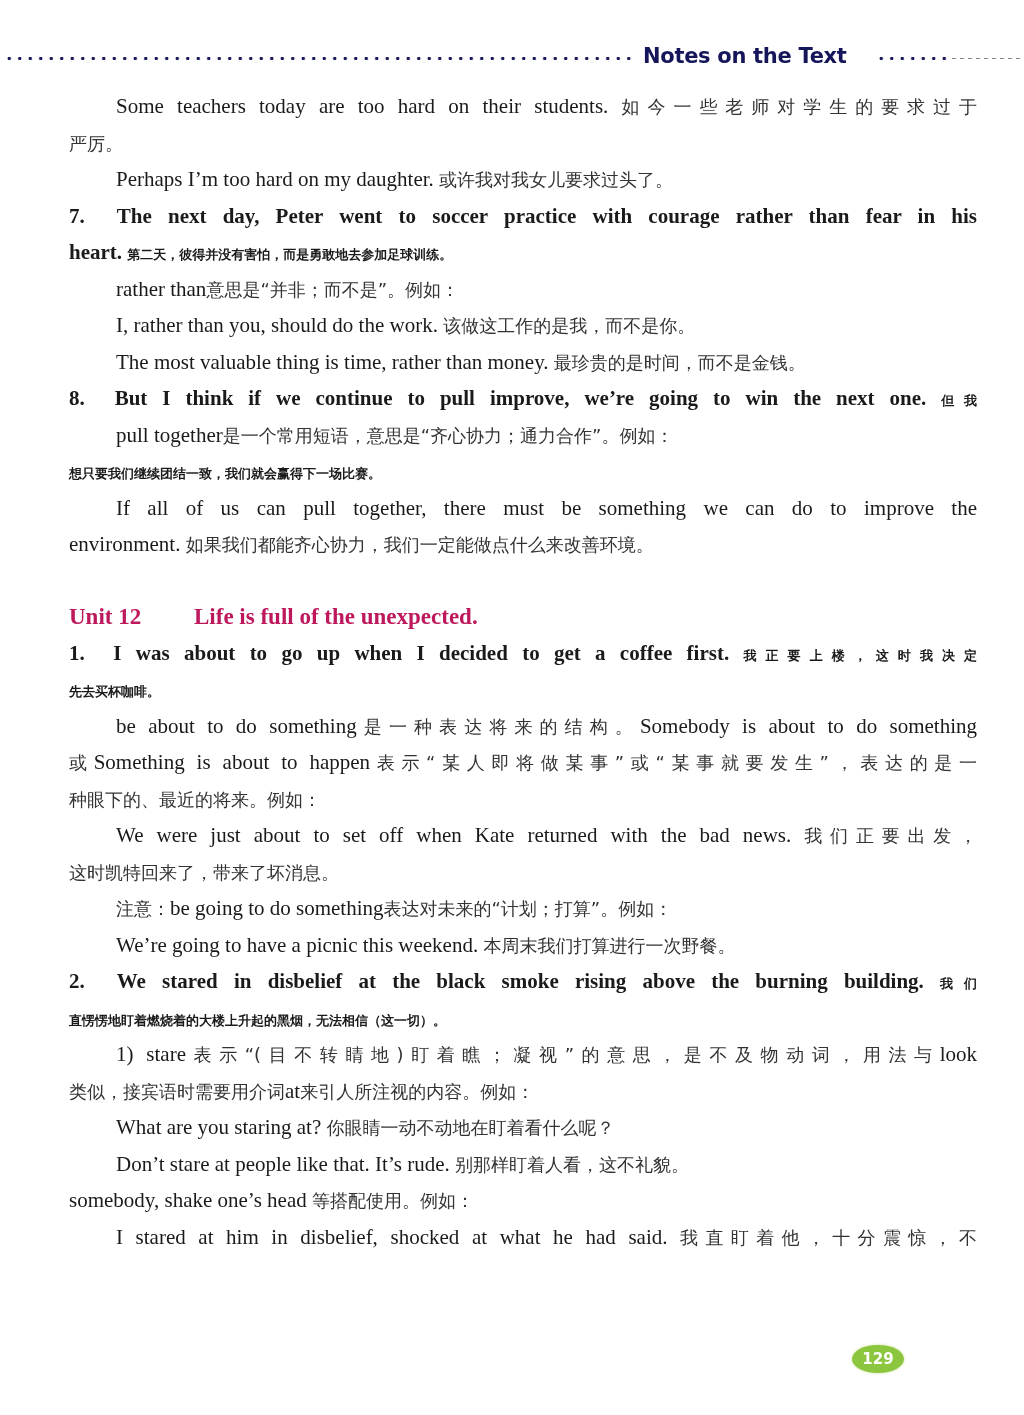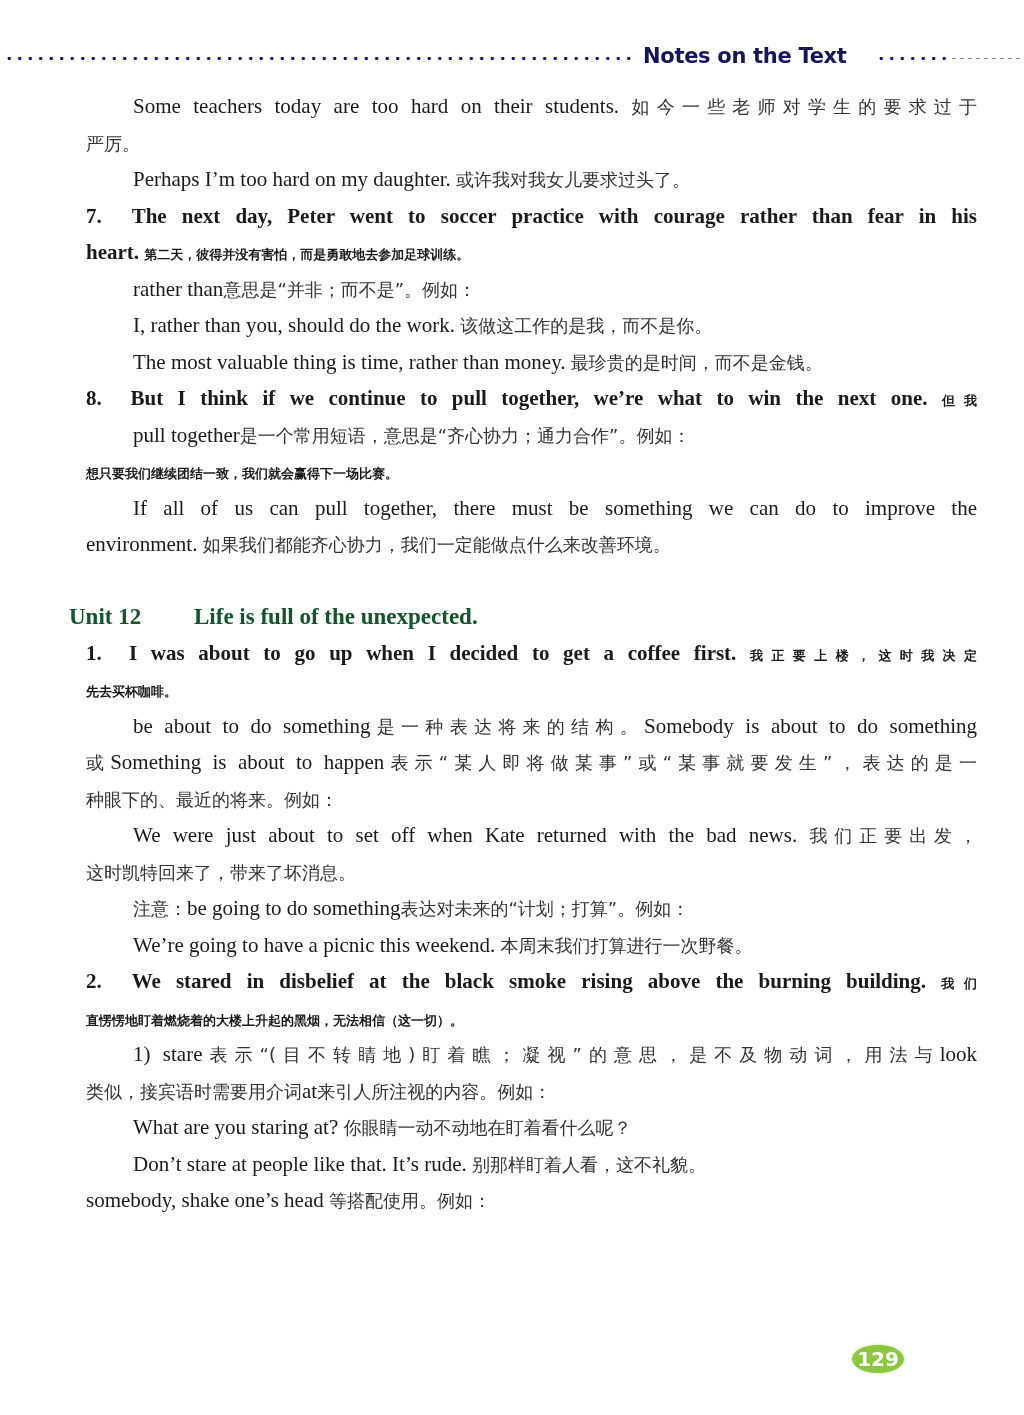--- a/index.html
+++ b/index.html
@@ -11,32 +11,32 @@
     background-size: 10.5px 5px; background-repeat: repeat-x; }
   .header-title { position: absolute; left: 643px; top: 0; font-family: "DejaVu Sans", sans-serif;
     font-weight: bold; font-size: 21px; color: #15155a; letter-spacing: -0.3px; }
   .dots-right { position: absolute; left: 876px; top: 12px; width: 74px; height: 5px;
     background-image: radial-gradient(circle, #1a1a5e 1.6px, transparent 2px);
     background-size: 10.5px 5px; background-repeat: repeat-x; }
   .dash-right { position: absolute; left: 952px; top: 14px; width: 72px; height: 1px;
     background-image: linear-gradient(to right, #888 50%, transparent 50%);
     background-size: 8px 1px; }
   .content { position: absolute; left: 69px; top: 88px; width: 908px; }
-  .line { font-size: 21px; line-height: 36.5px; height: 36.5px; white-space: nowrap; margin-left: 17px; }
+  .line { font-size: 21px; line-height: 36.5px; height: 36.5px; white-space: nowrap; }
   .indent { padding-left: 47px; }
   .bold { font-weight: bold; }
   .zh { font-family: "DejaVu Sans", sans-serif; font-size: 18px; color: #333; }
   .zh-bold { font-family: "DejaVu Sans", sans-serif; font-size: 13px; font-weight: bold; }
   .justify { text-align: justify; text-align-last: justify; }
-  .unit-title { font-size: 23px; font-weight: bold; color: #14532d; line-height: 36px; height: 36px;
+  .unit-title { font-size: 23px; font-weight: bold; color: #be185d; line-height: 36px; height: 36px;
     margin-top: 36px; }
   .unit-title .unit-num { display: inline-block; width: 125px; }
   .page-num { position: absolute; left: 852px; top: 1345px; width: 52px; height: 28px;
     border-radius: 50%; background: #8cc63f; color: #fff; font-family: "DejaVu Sans", sans-serif;
-    font-weight: bold; font-size: 20px; text-align: center; line-height: 28px;
+    font-weight: bold; font-size: 15px; text-align: center; line-height: 28px;
     box-shadow: 0 0 3px #c5e08f; }
 </style>
 </head>
 <body>
 
 <div class="header">
   <div class="dots-left"></div>
   <div class="header-title">Notes on the Text</div>
   <div class="dots-right"></div>
   <div class="dash-right"></div>
@@ -71,21 +71,21 @@
     <span>I, rather than you, should do the work.</span>
     <span class="zh">该做这工作的是我，而不是你。</span>
   </div>
   <div class="line indent">
     <span>The most valuable thing is time, rather than money.</span>
     <span class="zh">最珍贵的是时间，而不是金钱。</span>
   </div>
 
   <div class="line bold justify">
     <span>8.</span>&nbsp;
-    <span>But I think if we continue to pull together, we’re what to win the next one.</span>
+    <span>But I think if we continue to pull improve, we’re going to win the next one.</span>
     <span class="zh-bold">但我</span>
   </div>
   <div class="line indent">
     <span>pull together</span><span class="zh">是一个常用短语，意思是“齐心协力；通力合作”。例如：</span>
   </div>
   <div class="line">
     <span class="zh-bold">想只要我们继续团结一致，我们就会赢得下一场比赛。</span>
   </div>
   <div class="line indent justify">
     <span>If all of us can pull together, there must be something we can do to improve the</span>
@@ -151,15 +151,19 @@
     <span class="zh">你眼睛一动不动地在盯着看什么呢？</span>
   </div>
   <div class="line indent">
     <span>Don’t stare at people like that. It’s rude.</span>
     <span class="zh">别那样盯着人看，这不礼貌。</span>
   </div>
   <div class="line">
     <span>somebody, shake one’s head</span>
     <span class="zh">等搭配使用。例如：</span>
   </div>
+  <div class="line indent justify">
+    <span>I stared at him in disbelief, shocked at what he had said.</span>
+    <span class="zh">我直盯着他，十分震惊，不</span>
+  </div>
 </div>
 
 <div class="page-num">129</div>
 
 </body></html>

